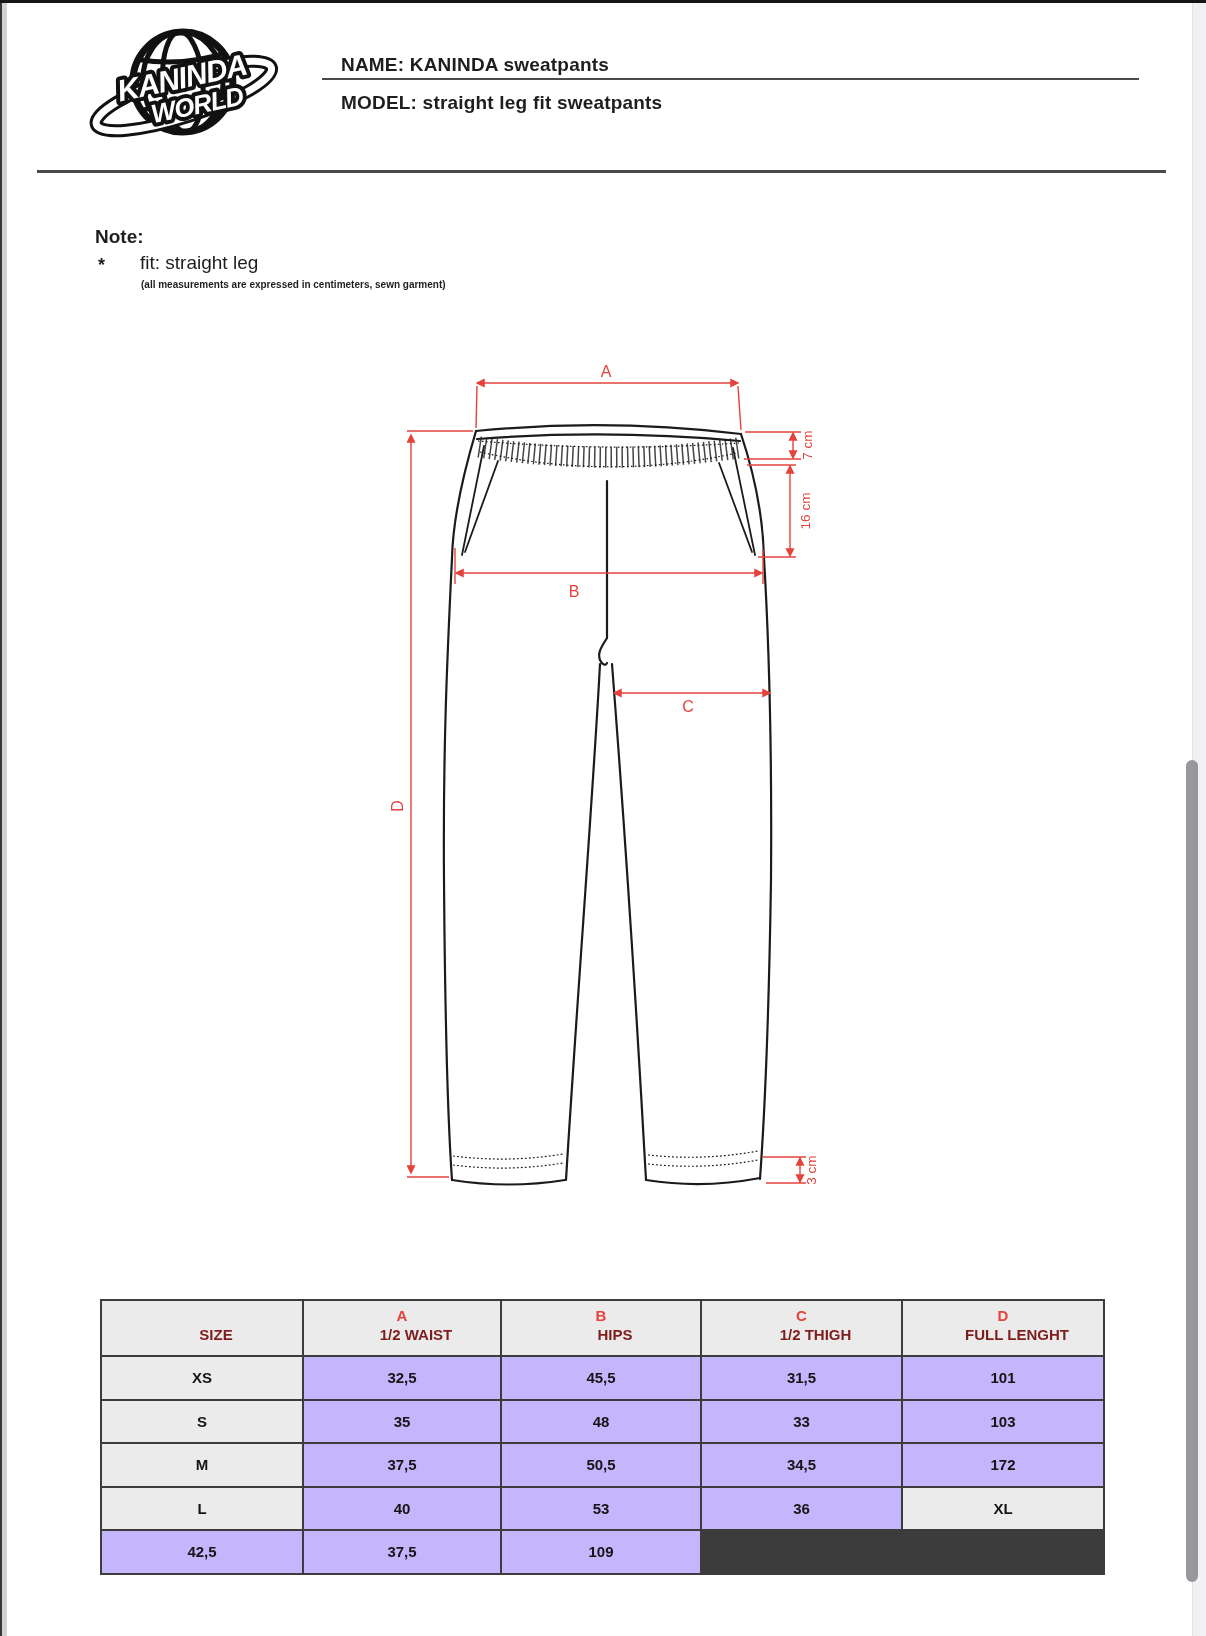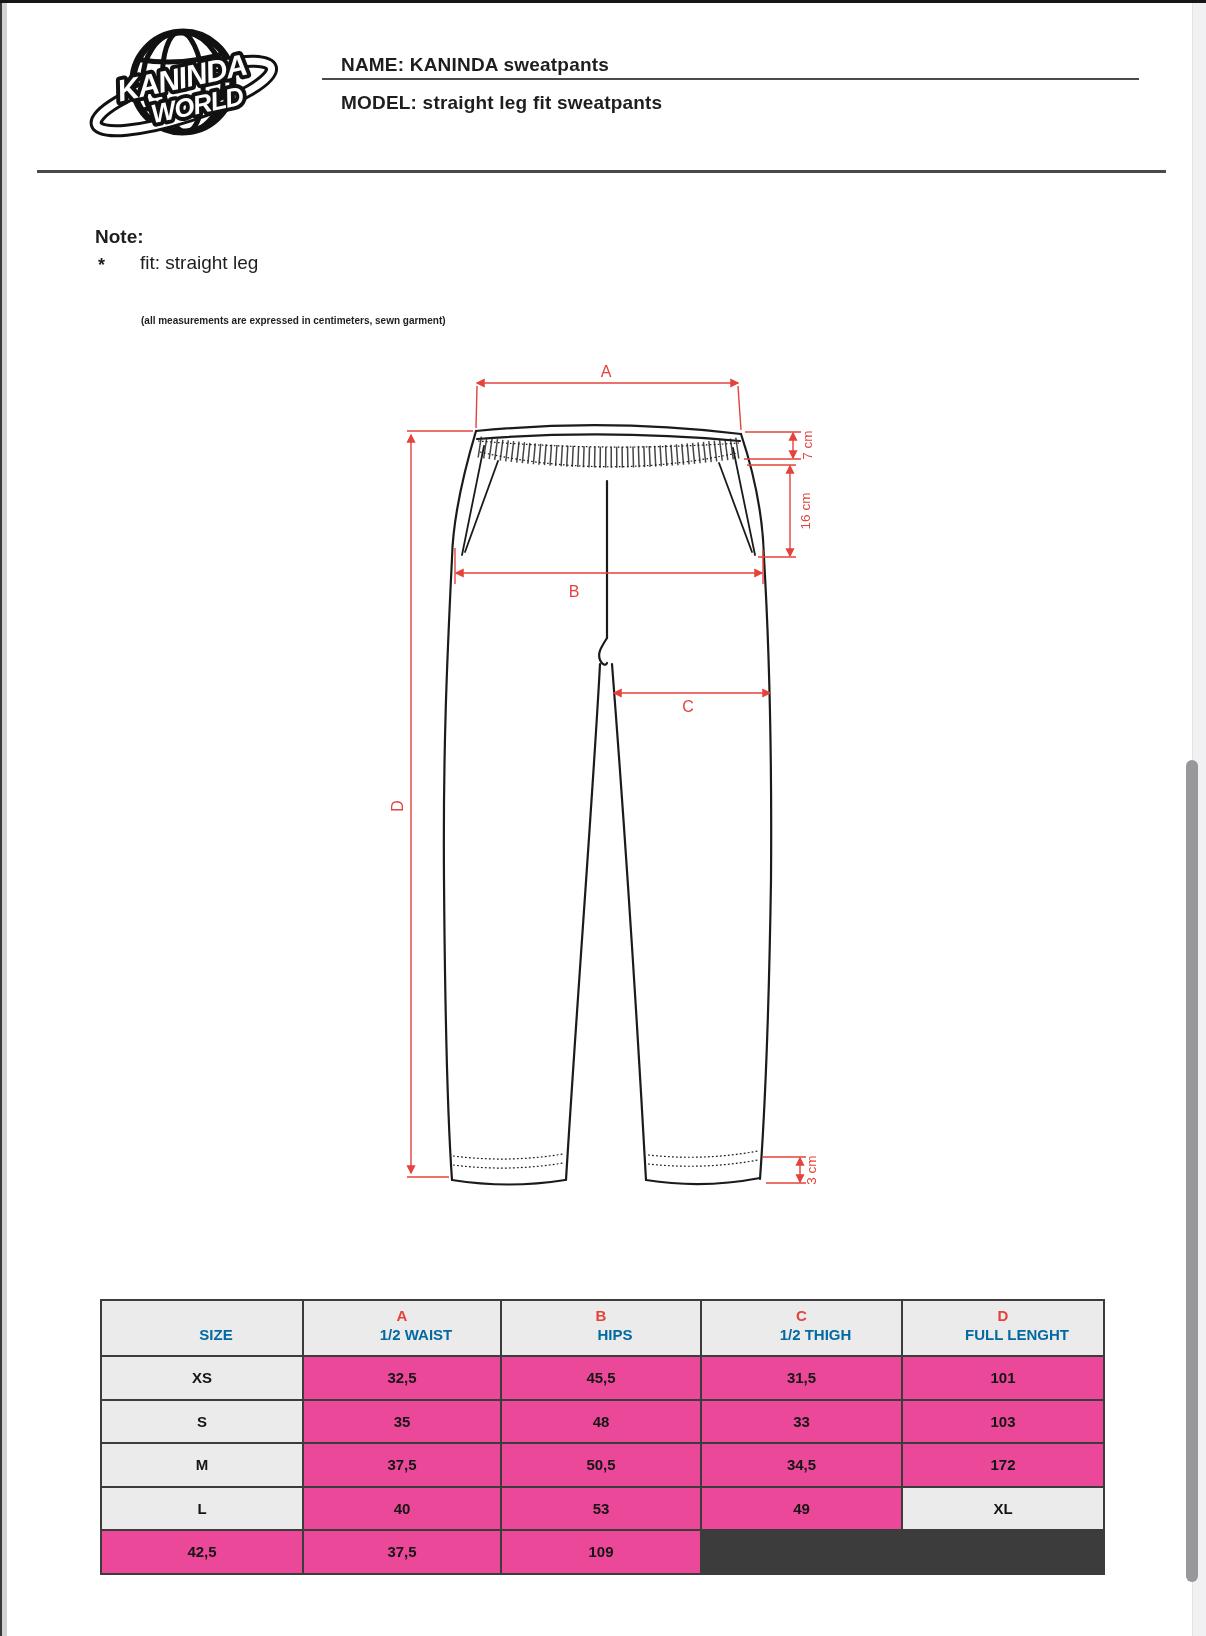--- a/index.html
+++ b/index.html
@@ -14,36 +14,36 @@
                 background:#97979c;border-radius:7px;z-index:5;}
 
   .h-name{position:absolute;left:341px;top:54px;font-size:19px;font-weight:bold;letter-spacing:.2px;}
   .h-rule1{position:absolute;left:322px;top:78px;width:817px;height:2px;background:#4a4a4a;}
   .h-model{position:absolute;left:341px;top:92px;font-size:19px;font-weight:bold;letter-spacing:.2px;}
   .h-rule2{position:absolute;left:37px;top:170px;width:1129px;height:3px;background:#4a4a4a;}
 
   .note-title{position:absolute;left:95px;top:226px;font-size:19px;font-weight:bold;}
   .note-star{position:absolute;left:98px;top:255px;font-size:18px;font-weight:bold;}
   .note-fit{position:absolute;left:140px;top:252px;font-size:19px;font-weight:normal;}
-  .note-detail{position:absolute;left:141px;top:279px;font-size:10px;font-weight:bold;margin-top:36px;}
+  .note-detail{position:absolute;left:141px;top:279px;font-size:10px;font-weight:bold;}
 
   .logo{position:absolute;left:84px;top:22px;width:198px;height:132px;}
   .diagram{position:absolute;left:330px;top:340px;width:500px;height:860px;}
   .diagram text{font-family:"Liberation Sans",sans-serif;}
 
   .table{position:absolute;left:100px;top:1299px;display:grid;
          grid-template-columns:200px 196px 198px 199px 200px;
          grid-template-rows:54px 41.5px 41.5px 41.5px 41.5px 41.5px;
          gap:2px;background:#3c3c3c;border:2px solid #3c3c3c;}
-  .tc{background:#ec4899;display:flex;align-items:center;justify-content:center;
+  .tc{background:#c4b5fd;display:flex;align-items:center;justify-content:center;
       font-size:15px;font-weight:bold;color:#151515;}
   .shade{background:#ebebeb;}
   .th{flex-direction:column;justify-content:flex-start;padding-top:5px;}
   .hletter{height:19px;line-height:19px;font-size:15px;font-weight:bold;color:#e4423b;}
-  .hlabel{height:20px;line-height:20px;font-size:15px;font-weight:bold;color:#0369a1;margin-left:28px;}
+  .hlabel{height:20px;line-height:20px;font-size:15px;font-weight:bold;color:#7f1d1d;margin-left:28px;}
 </style>
 </head>
 <body>
 
 <div class="screen">
 
   <div class="topbar"></div>
   <div class="leftedge"></div>
   <div class="scroll-track"></div>
   <div class="scroll-thumb"></div>
@@ -197,21 +197,21 @@
 
     <div class="tc shade">M</div>
     <div class="tc">37,5</div>
     <div class="tc">50,5</div>
     <div class="tc">34,5</div>
     <div class="tc">172</div>
 
     <div class="tc shade">L</div>
     <div class="tc">40</div>
     <div class="tc">53</div>
-    <div class="tc">49</div>
+    <div class="tc">36</div>
 
     <div class="tc shade">XL</div>
     <div class="tc">42,5</div>
     <div class="tc">37,5</div>
     <div class="tc">109</div>
   </div>
 
 </div>
 
 </body></html>

